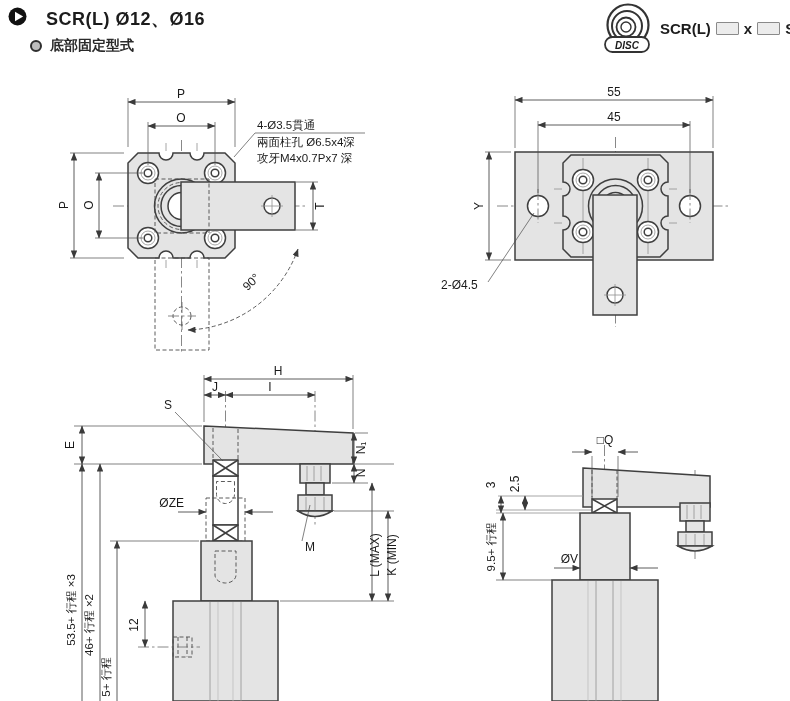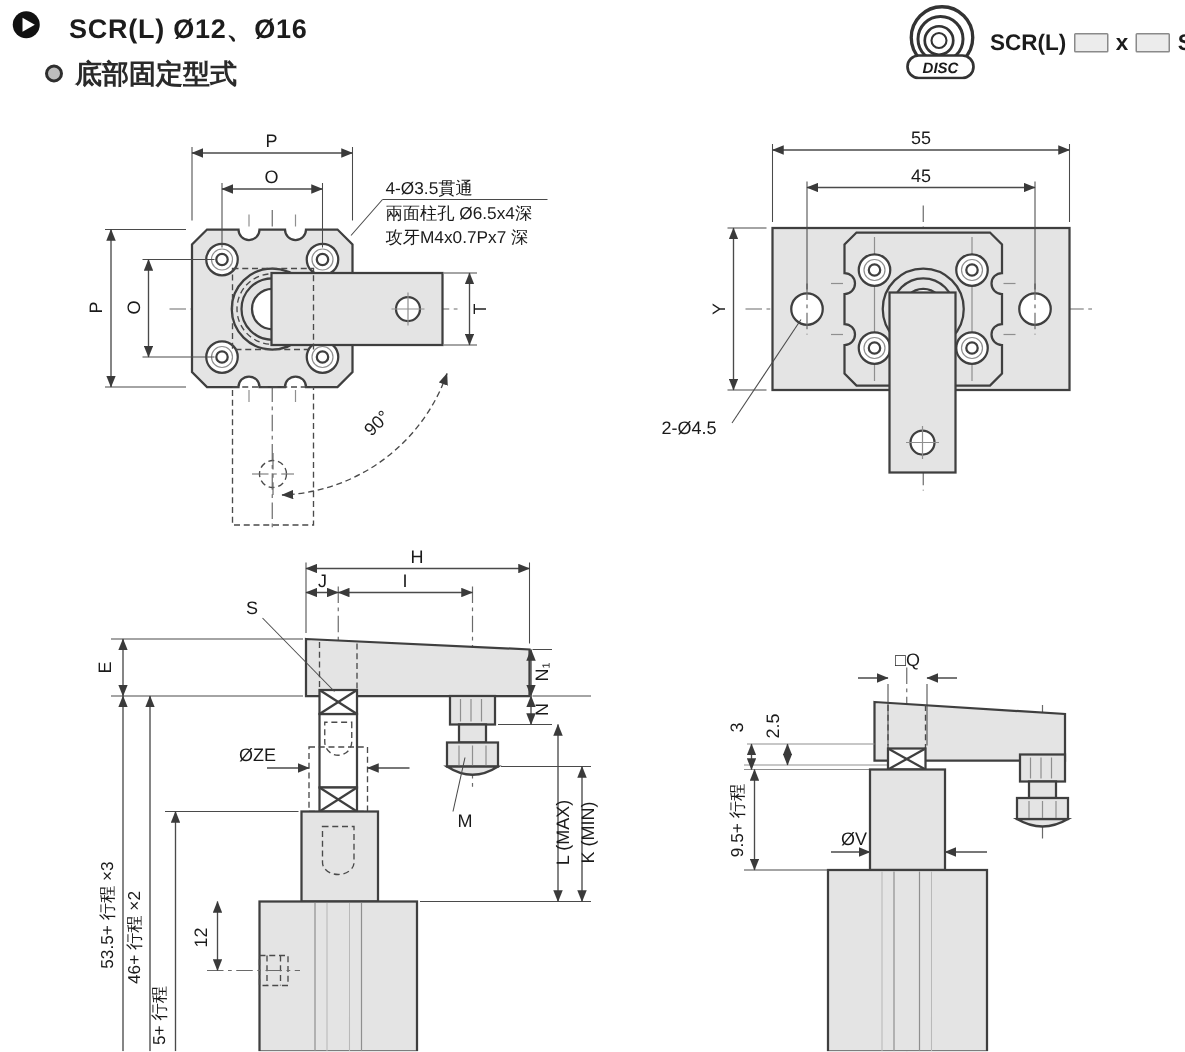--- a/index.html
+++ b/index.html
@@ -2,21 +2,21 @@
 <html><head>
 <meta charset="utf-8">
 <style>
   html,body{margin:0;padding:0;background:#fff;}
   #page{position:relative;width:790px;height:701px;background:#ffffff;overflow:hidden;
         font-family:"Liberation Sans",sans-serif;color:#1a1a1a;}
   
   .title-row{position:absolute;left:8px;top:7px;display:flex;gap:19px;}
   .title-row h1{margin:0;font-size:18px;font-weight:bold;letter-spacing:.5px;color:#1c1c1c;}
   .subtitle-row{position:absolute;left:30px;top:37px;display:flex;align-items:center;gap:8px;
-                font-size:18px;font-weight:bold;color:#2a2a2a;}
+                font-size:14px;font-weight:bold;color:#2a2a2a;}
   .bullet{width:8px;height:8px;border:2.5px solid #2e2e2e;border-radius:50%;background:#bdbdbd;}
   .brand{position:absolute;left:601px;top:3px;display:flex;align-items:center;gap:5px;}
   .model{display:flex;align-items:center;gap:5px;font-size:15px;font-weight:bold;color:#1c1c1c;}
   .model .blank{display:inline-block;width:21px;height:11px;background:#ececec;
                 border:1.6px solid #8a8a8a;border-radius:1px;}
   
   .drw{position:absolute;}
   svg text{font-family:"Liberation Sans",sans-serif;fill:#1a1a1a;}
   .dimtxt{font-size:12px;}
   .cjk{font-size:11.5px;}

